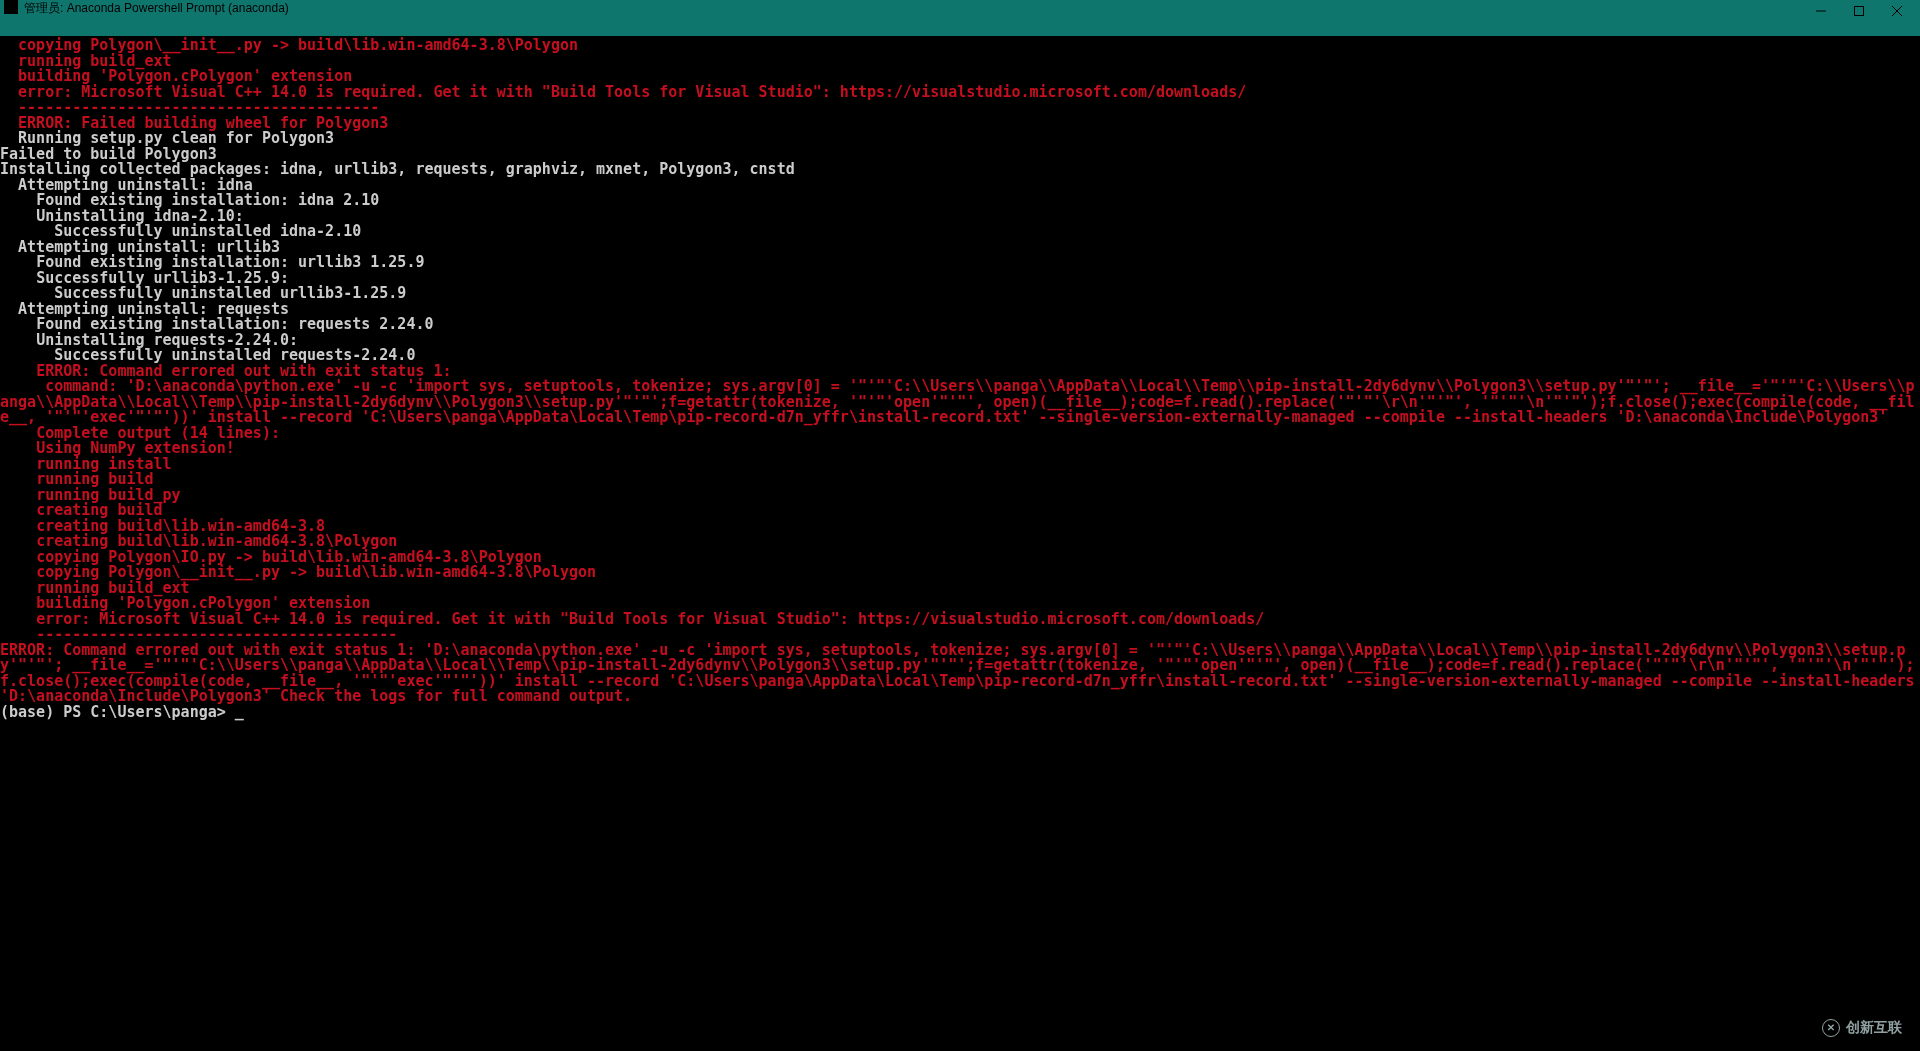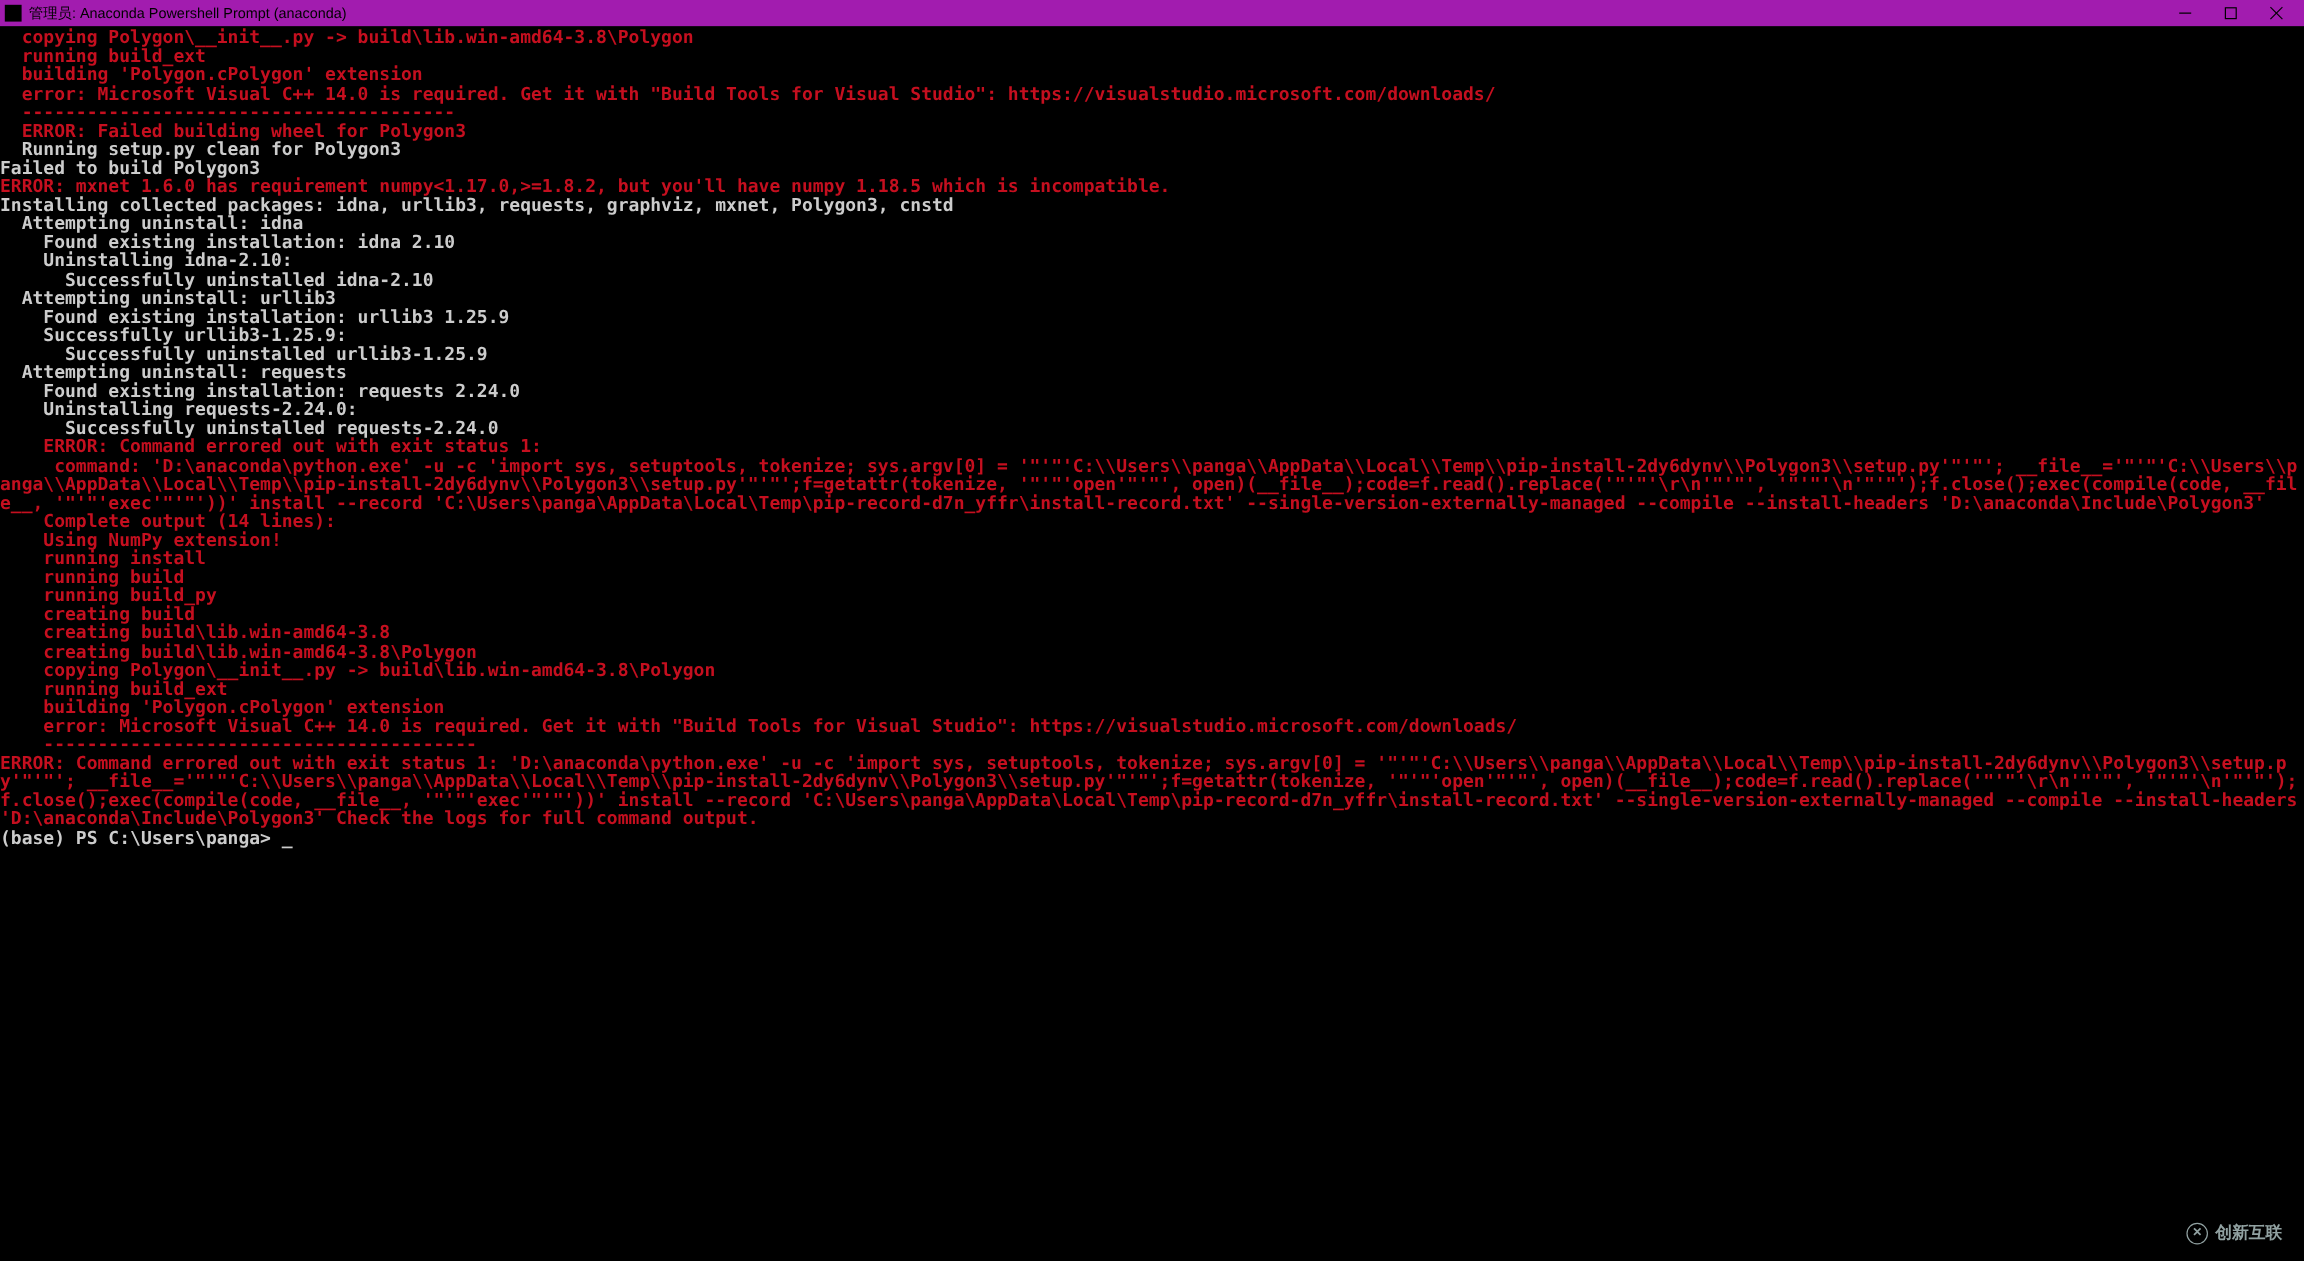--- a/index.html
+++ b/index.html
@@ -1,18 +1,18 @@
 <!DOCTYPE html>
 <html><head>
 <meta charset="utf-8">
 <style>
   * { margin: 0; padding: 0; box-sizing: border-box; }
   html, body { width: 1920px; height: 1051px; overflow: hidden; font-family: "Segoe UI", sans-serif; background: #ffffff; }
   .window { width: 100%; height: 100%; display: flex; flex-direction: column; background: #000000; }
-  .titlebar { height: 22px; background: #a21caf; display: flex; align-items: center; padding: 0 4px; font-size: 12px; color: #000; }
+  .titlebar { height: 36px; background: #0f766e; display: flex; padding: 0 4px; font-size: 12px; color: #000; }
   .titlebar .icon { width: 14px; height: 14px; background: #000; margin-right: 6px; }
   .titlebar .spacer { flex: 1; }
   .titlebar .ctrl { width: 38px; height: 22px; display: flex; align-items: center; justify-content: center; cursor: pointer; }
   .titlebar .ctrl svg { display:block; }
   .terminal { flex: 1; background: #000000; padding: 2px 0 0 0; position: relative; font-family: "NSimSun","SimSun","Consolas",monospace; font-size: 15px; line-height: 15.5px; font-weight: bold; }
   .terminal pre { margin:0; white-space: pre-wrap; word-break: break-all; }
   .c-white { color: #cccccc; }
   .c-red   { color: #c50f1f; }
   .prompt-line { color:#cccccc; display:inline;margin-top:31px; }
   .cursor-underscore { color:#cccccc; }
@@ -48,21 +48,20 @@
 
   <div class="terminal">
     <pre id="term-lines"><span class="c-red">  copying Polygon\__init__.py -&gt; build\lib.win-amd64-3.8\Polygon
 </span><span class="c-red">  running build_ext
 </span><span class="c-red">  building 'Polygon.cPolygon' extension
 </span><span class="c-red">  error: Microsoft Visual C++ 14.0 is required. Get it with "Build Tools for Visual Studio": https://visualstudio.microsoft.com/downloads/
 </span><span class="c-red">  ----------------------------------------
 </span><span class="c-red">  ERROR: Failed building wheel for Polygon3
 </span><span class="c-white">  Running setup.py clean for Polygon3
 </span><span class="c-white">Failed to build Polygon3
-</span><span class="c-red">ERROR: mxnet 1.6.0 has requirement numpy&lt;1.17.0,&gt;=1.8.2, but you'll have numpy 1.18.5 which is incompatible.
 </span><span class="c-white">Installing collected packages: idna, urllib3, requests, graphviz, mxnet, Polygon3, cnstd
 </span><span class="c-white">  Attempting uninstall: idna
 </span><span class="c-white">    Found existing installation: idna 2.10
 </span><span class="c-white">    Uninstalling idna-2.10:
 </span><span class="c-white">      Successfully uninstalled idna-2.10
 </span><span class="c-white">  Attempting uninstall: urllib3
 </span><span class="c-white">    Found existing installation: urllib3 1.25.9
 </span><span class="c-white">    Successfully urllib3-1.25.9:
 </span><span class="c-white">      Successfully uninstalled urllib3-1.25.9
 </span><span class="c-white">  Attempting uninstall: requests
@@ -72,20 +71,21 @@
 </span><span class="c-red">    ERROR: Command errored out with exit status 1:
 </span><span class="c-red">     command: 'D:\anaconda\python.exe' -u -c 'import sys, setuptools, tokenize; sys.argv[0] = '"'"'C:\\Users\\panga\\AppData\\Local\\Temp\\pip-install-2dy6dynv\\Polygon3\\setup.py'"'"'; __file__='"'"'C:\\Users\\panga\\AppData\\Local\\Temp\\pip-install-2dy6dynv\\Polygon3\\setup.py'"'"';f=getattr(tokenize, '"'"'open'"'"', open)(__file__);code=f.read().replace('"'"'\r\n'"'"', '"'"'\n'"'"');f.close();exec(compile(code, __file__, '"'"'exec'"'"'))' install --record 'C:\Users\panga\AppData\Local\Temp\pip-record-d7n_yffr\install-record.txt' --single-version-externally-managed --compile --install-headers 'D:\anaconda\Include\Polygon3'
 </span><span class="c-red">    Complete output (14 lines):
 </span><span class="c-red">    Using NumPy extension!
 </span><span class="c-red">    running install
 </span><span class="c-red">    running build
 </span><span class="c-red">    running build_py
 </span><span class="c-red">    creating build
 </span><span class="c-red">    creating build\lib.win-amd64-3.8
 </span><span class="c-red">    creating build\lib.win-amd64-3.8\Polygon
+</span><span class="c-red">    copying Polygon\IO.py -&gt; build\lib.win-amd64-3.8\Polygon
 </span><span class="c-red">    copying Polygon\__init__.py -&gt; build\lib.win-amd64-3.8\Polygon
 </span><span class="c-red">    running build_ext
 </span><span class="c-red">    building 'Polygon.cPolygon' extension
 </span><span class="c-red">    error: Microsoft Visual C++ 14.0 is required. Get it with "Build Tools for Visual Studio": https://visualstudio.microsoft.com/downloads/
 </span><span class="c-red">    ----------------------------------------
 </span><span class="c-red">ERROR: Command errored out with exit status 1: 'D:\anaconda\python.exe' -u -c 'import sys, setuptools, tokenize; sys.argv[0] = '"'"'C:\\Users\\panga\\AppData\\Local\\Temp\\pip-install-2dy6dynv\\Polygon3\\setup.py'"'"'; __file__='"'"'C:\\Users\\panga\\AppData\\Local\\Temp\\pip-install-2dy6dynv\\Polygon3\\setup.py'"'"';f=getattr(tokenize, '"'"'open'"'"', open)(__file__);code=f.read().replace('"'"'\r\n'"'"', '"'"'\n'"'"');f.close();exec(compile(code, __file__, '"'"'exec'"'"'))' install --record 'C:\Users\panga\AppData\Local\Temp\pip-record-d7n_yffr\install-record.txt' --single-version-externally-managed --compile --install-headers 'D:\anaconda\Include\Polygon3' Check the logs for full command output.
 </span></pre>
     <pre><span class="prompt-line">(base) PS C:\Users\panga&gt; </span><span class="cursor-underscore">_</span></pre>
 
     <div class="watermark">

